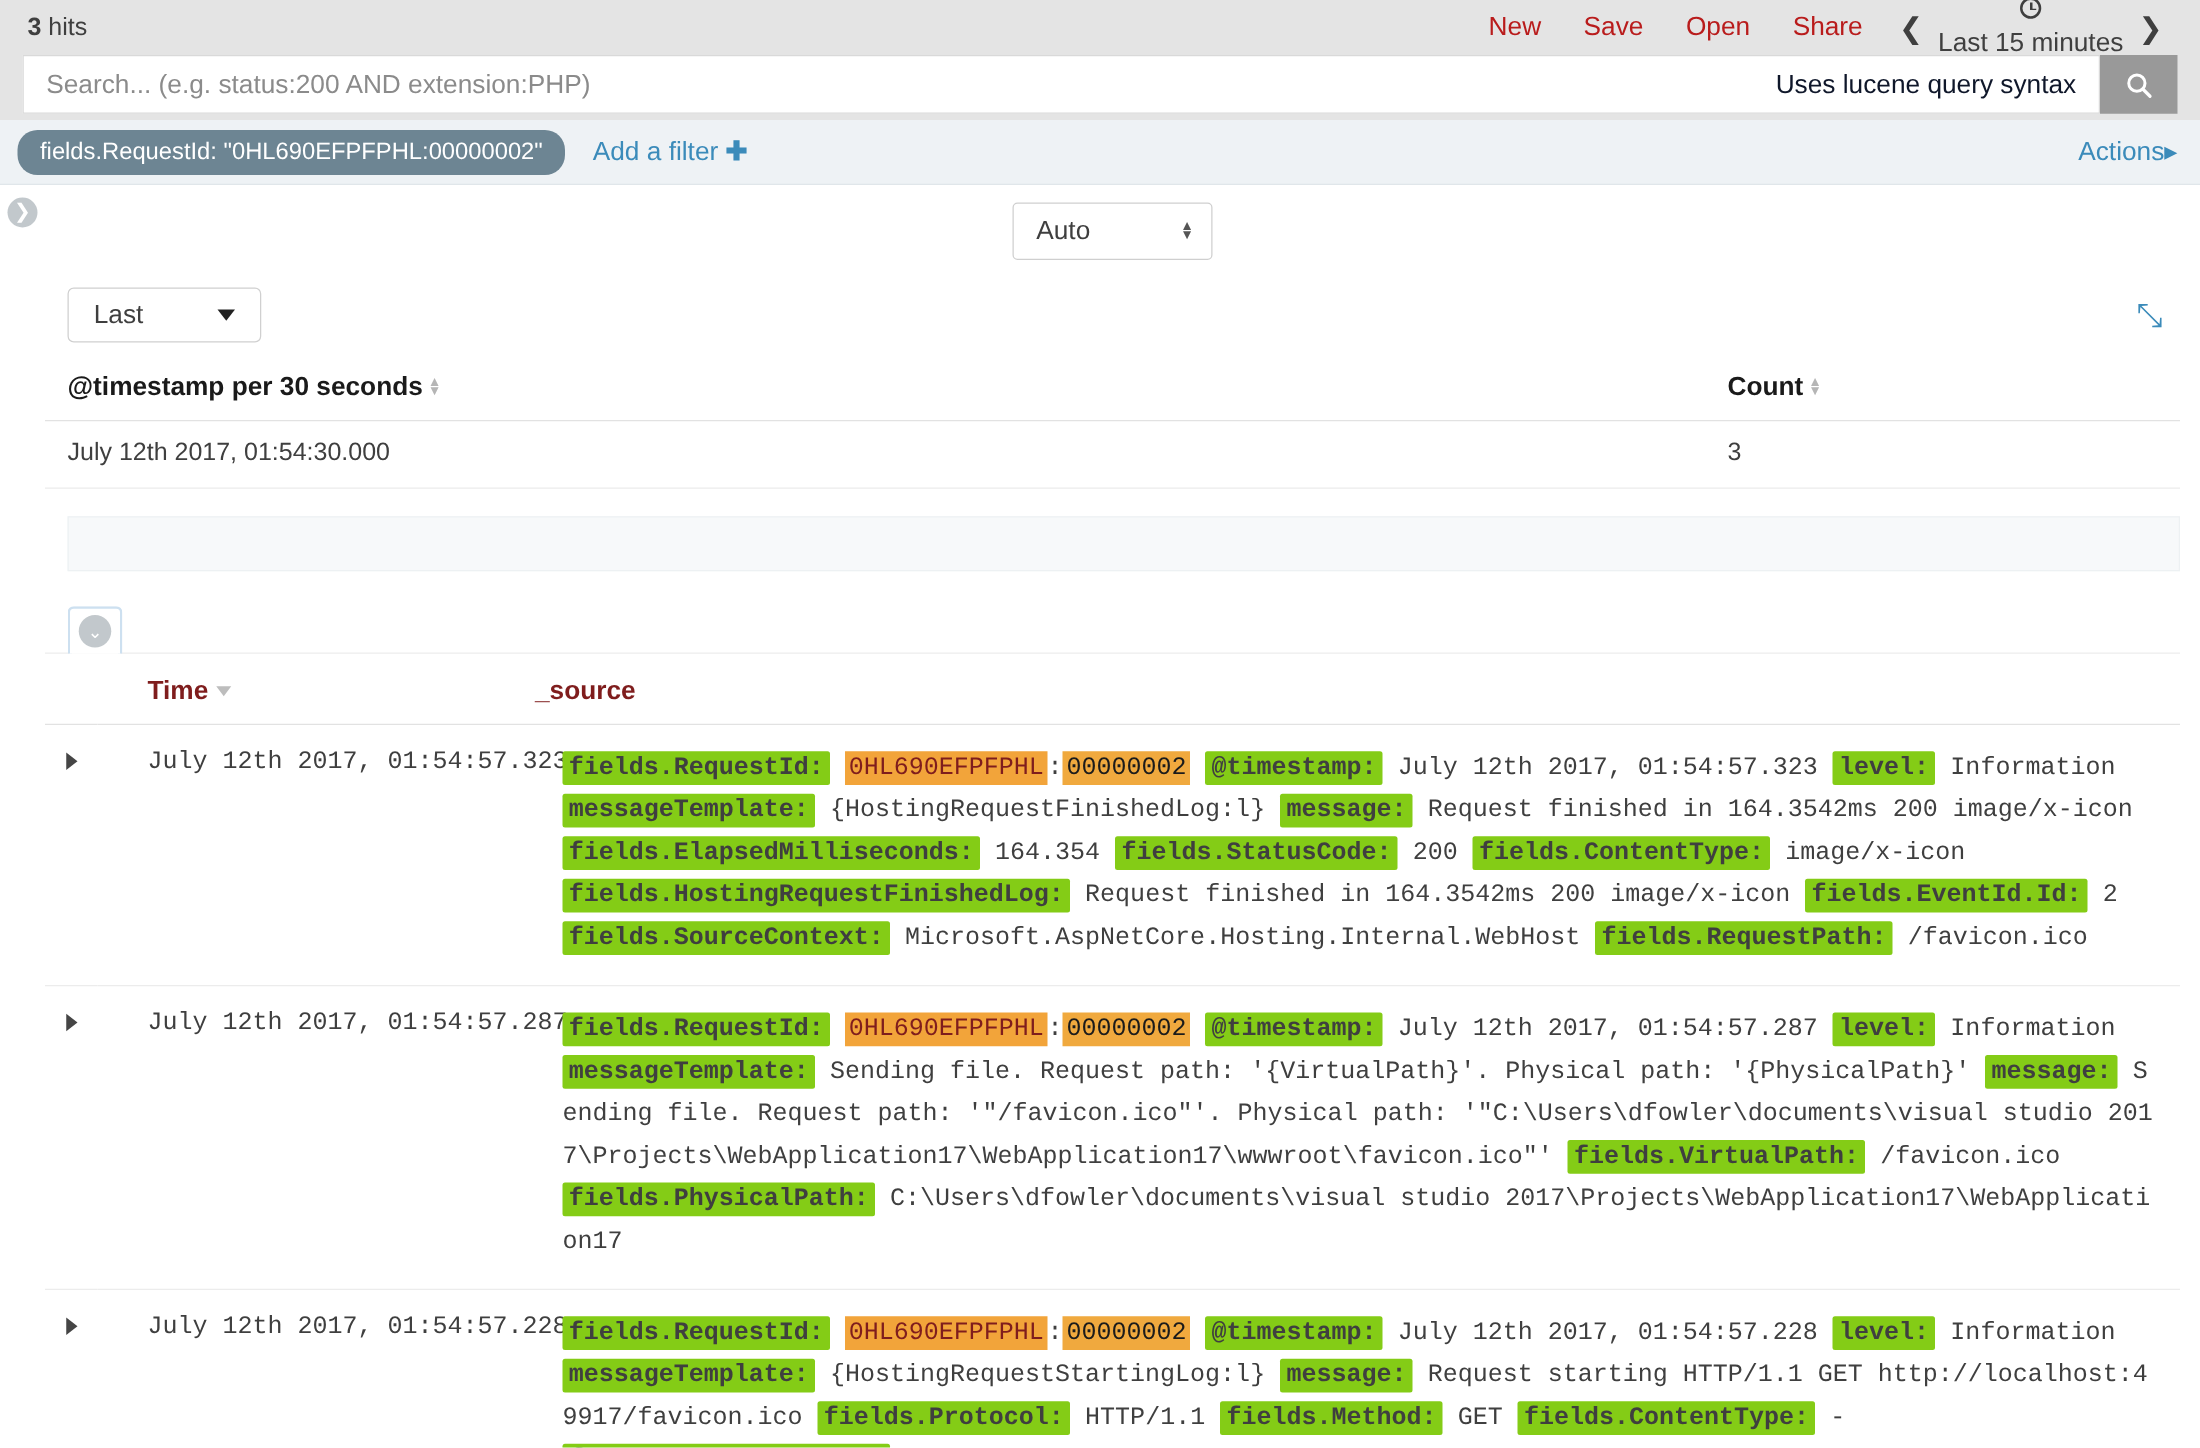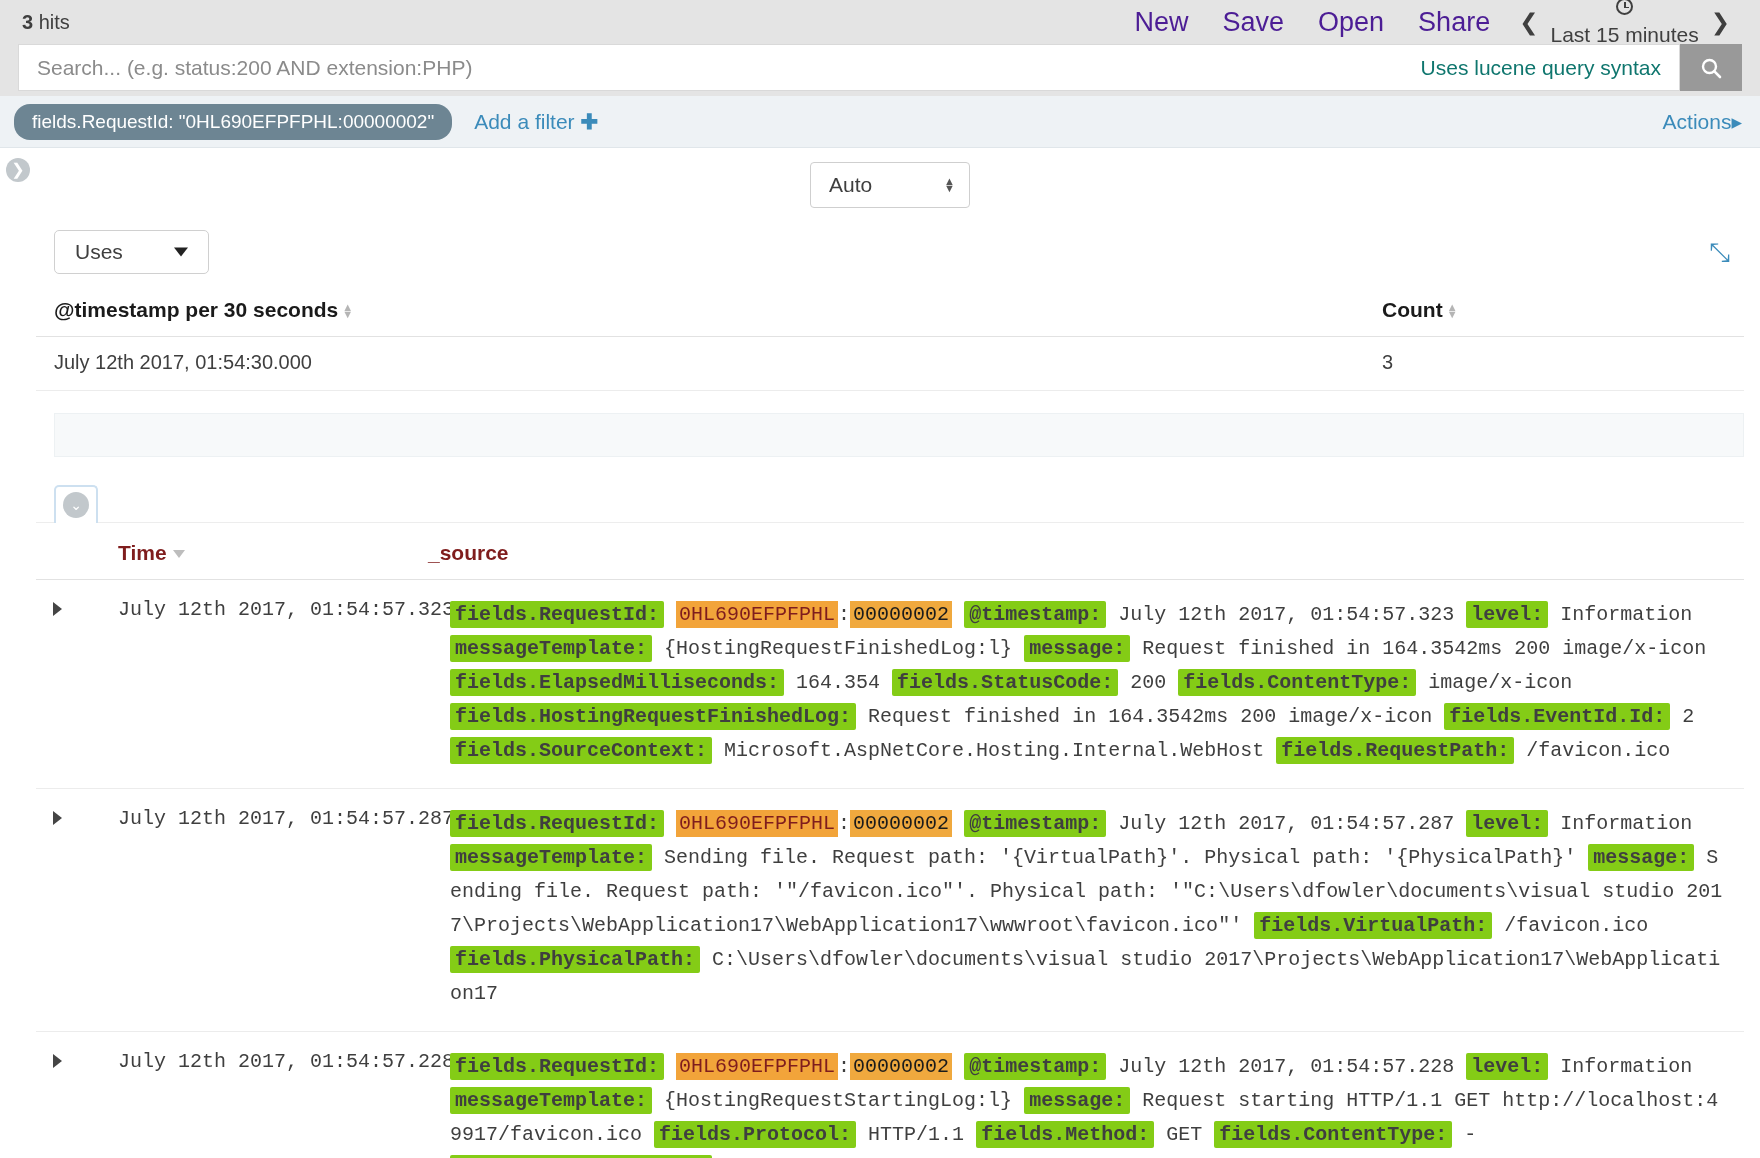--- a/index.html
+++ b/index.html
@@ -27,22 +27,22 @@
     white-space: nowrap;
   }
   .hits b { font-weight: bold; }
   .topbar-spacer { flex: 1 1 auto; }
   .topnav {
     display: flex;
     align-items: center;
     gap: 0px;
   }
   .topnav-item {
-    font-size: 27px;
-    color: #4c1d95;
+    font-size: 21px;
+    color: #b91c1c;
     padding: 0 17px;
     cursor: pointer;
     white-space: nowrap;
   }
   .chev {
     font-size: 23px;
     color: #3f3f3f;
     padding: 0 12px;
     cursor: pointer;
     line-height: 1;
@@ -100,21 +100,21 @@
     flex: 1 1 auto;
     border: none;
     outline: none;
     font-family: "Liberation Sans", sans-serif;
     font-size: 21px;
     color: #3f3f3f;
     background: transparent;
   }
   .searchbox input::placeholder { color: #8b8b8b; }
   .lucene-hint {
-    color: #0f766e;
+    color: #0f172a;
     font-size: 21px;
     padding: 0 18px;
     white-space: nowrap;
     cursor: pointer;
   }
   .search-btn {
     width: 62px;
     height: 47px;
     background: #999999;
     border: none;
@@ -475,21 +475,21 @@
         <span>Auto</span>
         <span class="spin">
           <span>▲</span>
           <span>▼</span>
         </span>
       </div>
     </div>
 
     <div class="vistype-row">
       <div class="vistype-select">
-        <span>Uses</span>
+        <span>Last</span>
         <span class="caret"></span>
       </div>
       <div class="expand-icon">⤡</div>
     </div>
 
     <table class="aggtable">
       <thead>
         <tr>
           <th>
             <span>@timestamp per 30 seconds</span><span class="sort-arrows">

